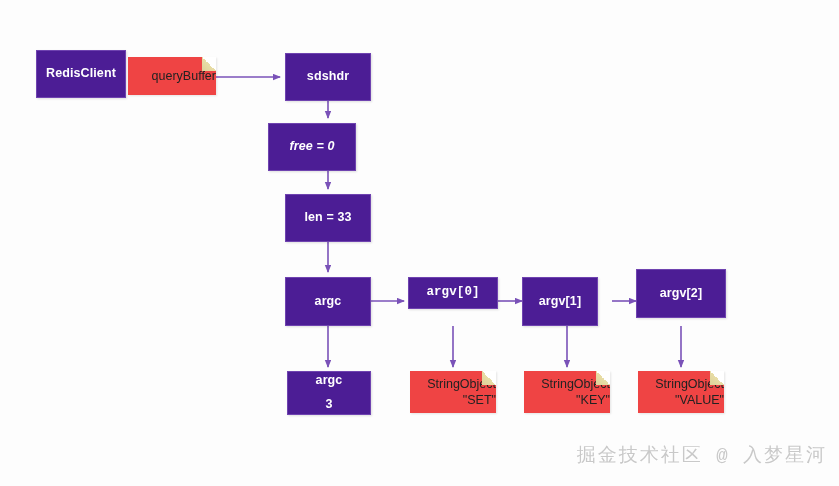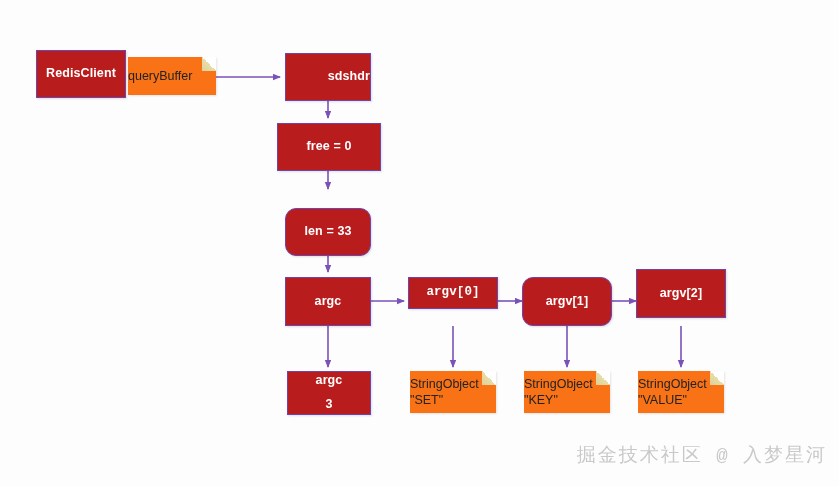--- a/index.html
+++ b/index.html
@@ -21,46 +21,46 @@
     position: absolute;
     left: 0;
     top: 0;
     width: 839px;
     height: 486px;
     pointer-events: none;
   }
   .node {
     position: absolute;
     box-sizing: border-box;
-    background: #b91c1c;
+    background: #4c1d95;
     border: 1px solid #6f43b0;
     color: #ffffff;
     display: flex;
     flex-direction: column;
     align-items: center;
     justify-content: center;
     font-weight: bold;
     font-size: 12.5px;
     line-height: 1.25;
     letter-spacing: 0.1px;
     text-align: center;
     box-shadow: 1px 1px 2px rgba(0,0,0,0.12);
   }
   .node .sub {
     font-weight: bold;
     font-size: 12.5px;
   }
   .note {
     position: absolute;
     box-sizing: border-box;
-    background: #f97316;
+    background: #ef4444;
     color: #222222;
     display: flex;
     flex-direction: column;
-    align-items: flex-start;
+    align-items: flex-end;
     justify-content: center;
     font-size: 12.5px;
     line-height: 1.3;
     text-align: center;
     box-shadow: 1px 1px 2px rgba(0,0,0,0.10);
   }
   .note .fold {
     position: absolute;
     right: 0;
     top: 0;
@@ -120,46 +120,46 @@
 
   <div class="node" style="left:36px; top:50px; width:90px; height:48px;">
     <span>RedisClient</span>
   </div>
 
   <div class="note" style="left:128px; top:57px; width:88px; height:38px;">
     <span class="fold"></span>
     <span>queryBuffer</span>
   </div>
 
-  <div class="node" style="left:285px; top:53px; width:86px; height:48px;align-items:flex-end;">
+  <div class="node" style="left:285px; top:53px; width:86px; height:48px;">
     <span>sdshdr</span>
   </div>
 
-  <div class="node" style="left:277px; top:123px; width:104px; height:48px;">
+  <div class="node" style="left:268px; top:123px; width:88px; height:48px;font-style:italic;">
     <span>free = 0</span>
   </div>
 
-  <div class="node" style="left:285px; top:208px; width:86px; height:48px;border-radius:11px;">
+  <div class="node" style="left:285px; top:194px; width:86px; height:48px;">
     <span>len = 33</span>
   </div>
 
   <div class="node" style="left:285px; top:277px; width:86px; height:49px;">
     <span>argc</span>
   </div>
 
   <div class="node" style="left:287px; top:371px; width:84px; height:44px;gap:8px;">
     <span>argc</span>
     <span class="sub">3</span>
   </div>
 
   <div class="node" style="left:408px; top:277px; width:90px; height:32px;font-family:Liberation Mono, monospace;">
     <span>argv[0]</span>
   </div>
 
-  <div class="node" style="left:522px; top:277px; width:90px; height:49px;border-radius:11px;">
+  <div class="node" style="left:522px; top:277px; width:76px; height:49px;">
     <span>argv[1]</span>
   </div>
 
   <div class="node" style="left:636px; top:269px; width:90px; height:49px;align-items:center;">
     <span>argv[2]</span>
   </div>
 
   <div class="note" style="left:410px; top:371px; width:86px; height:42px;">
     <span class="fold"></span>
     <span class="note-line">StringObject</span>

